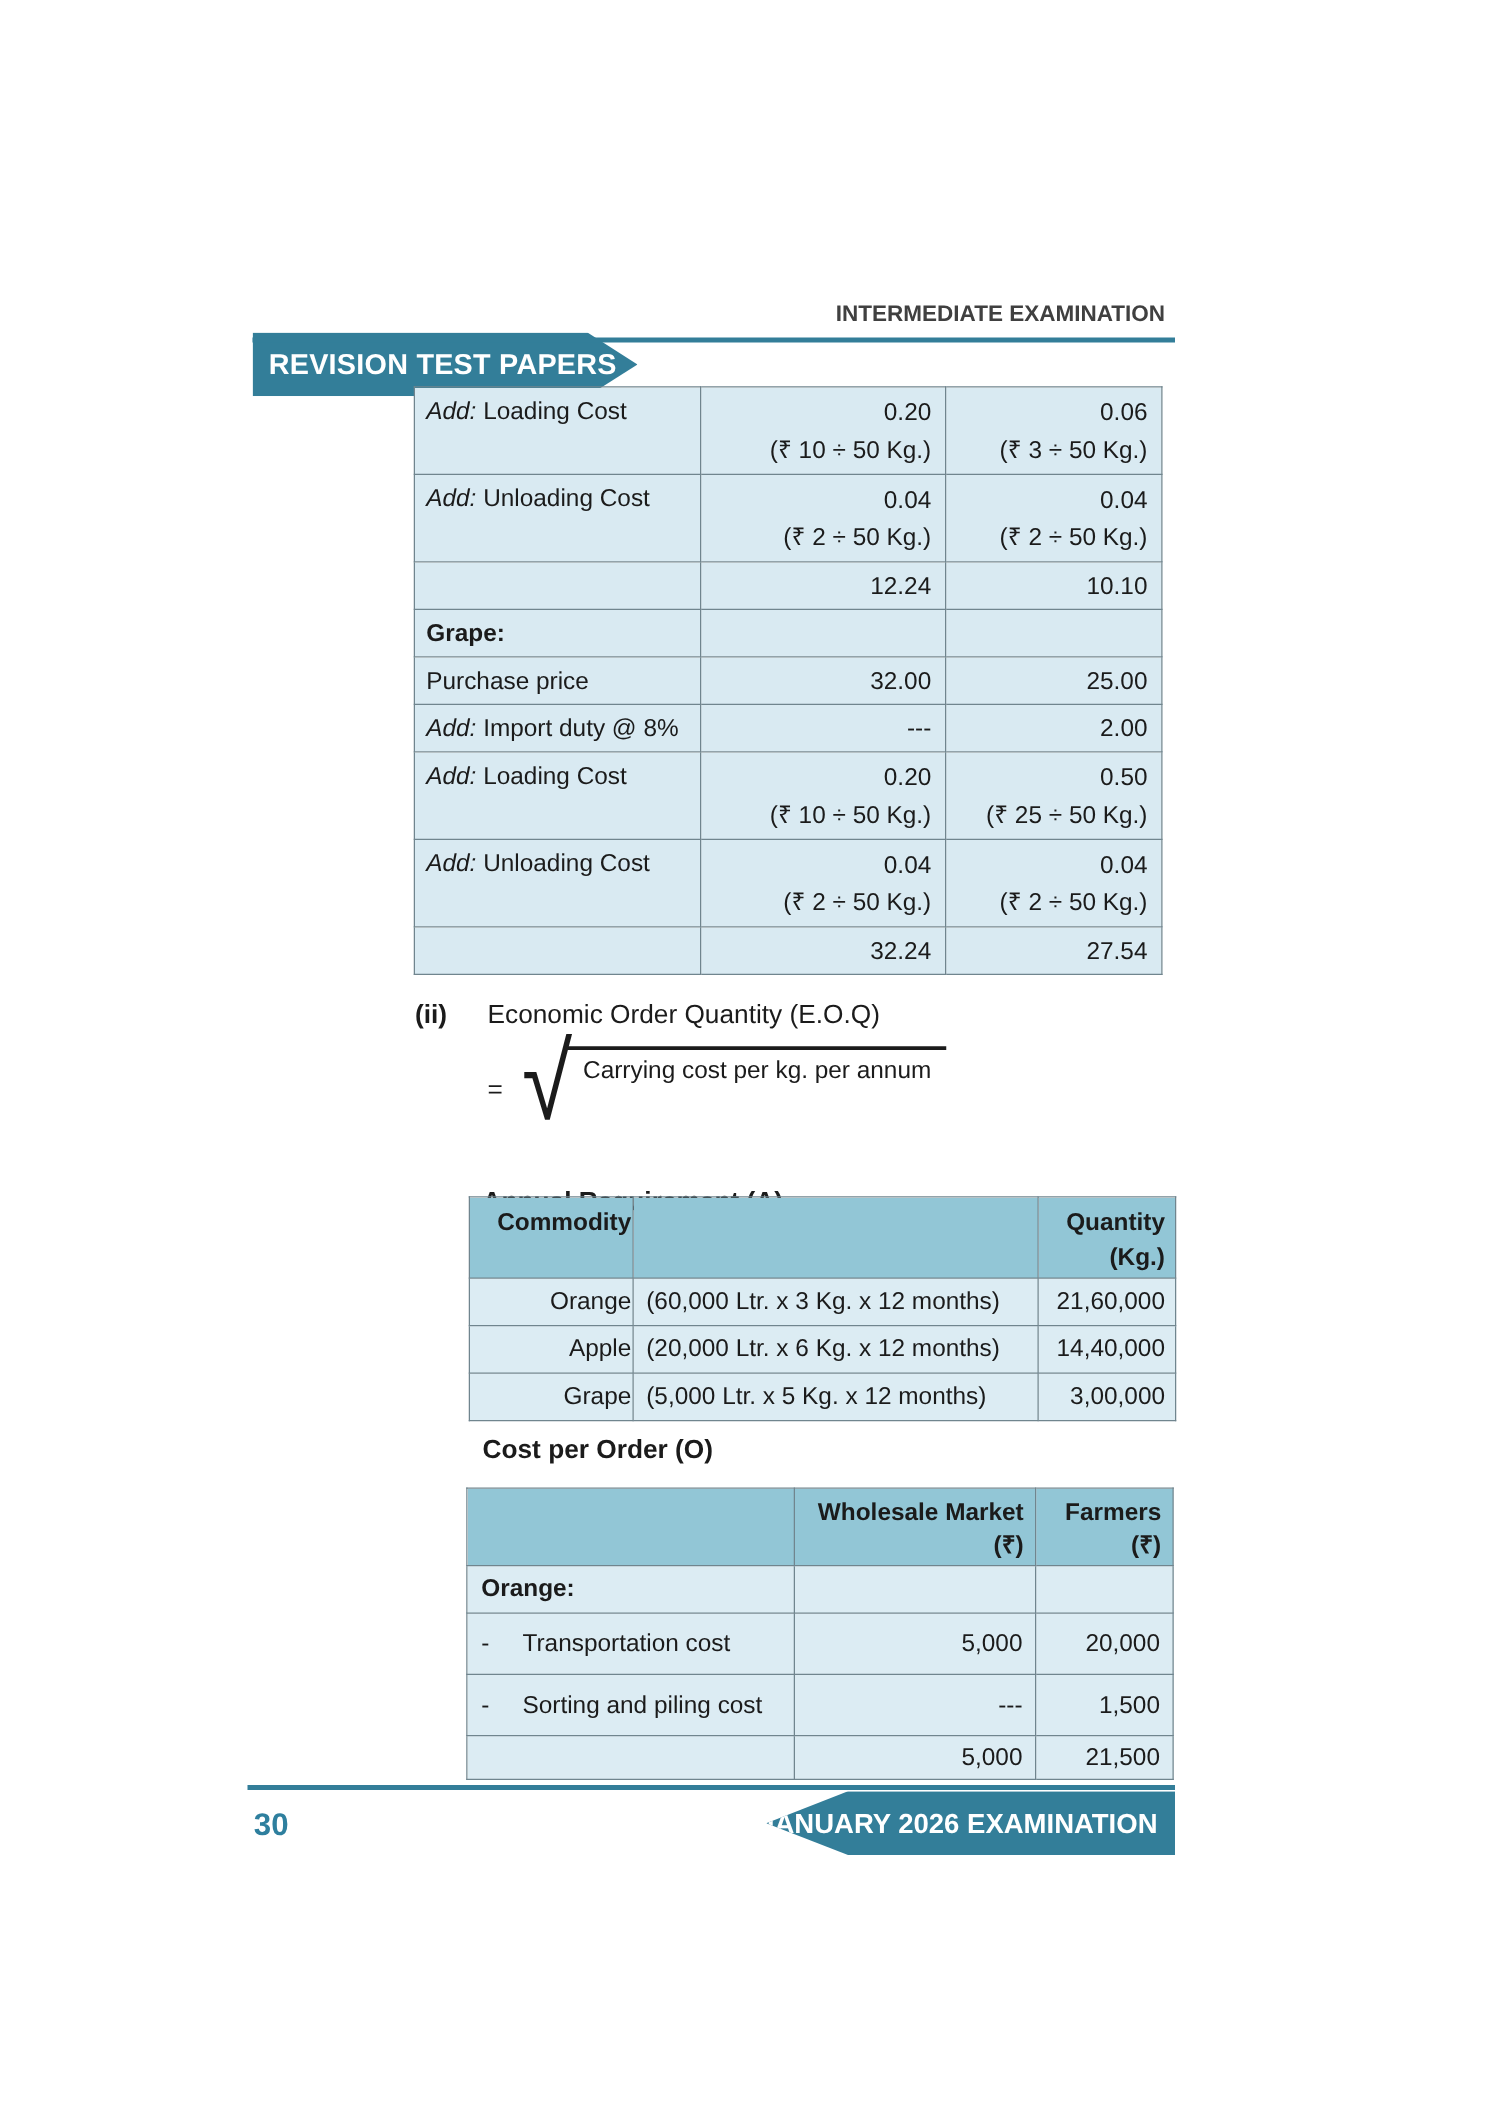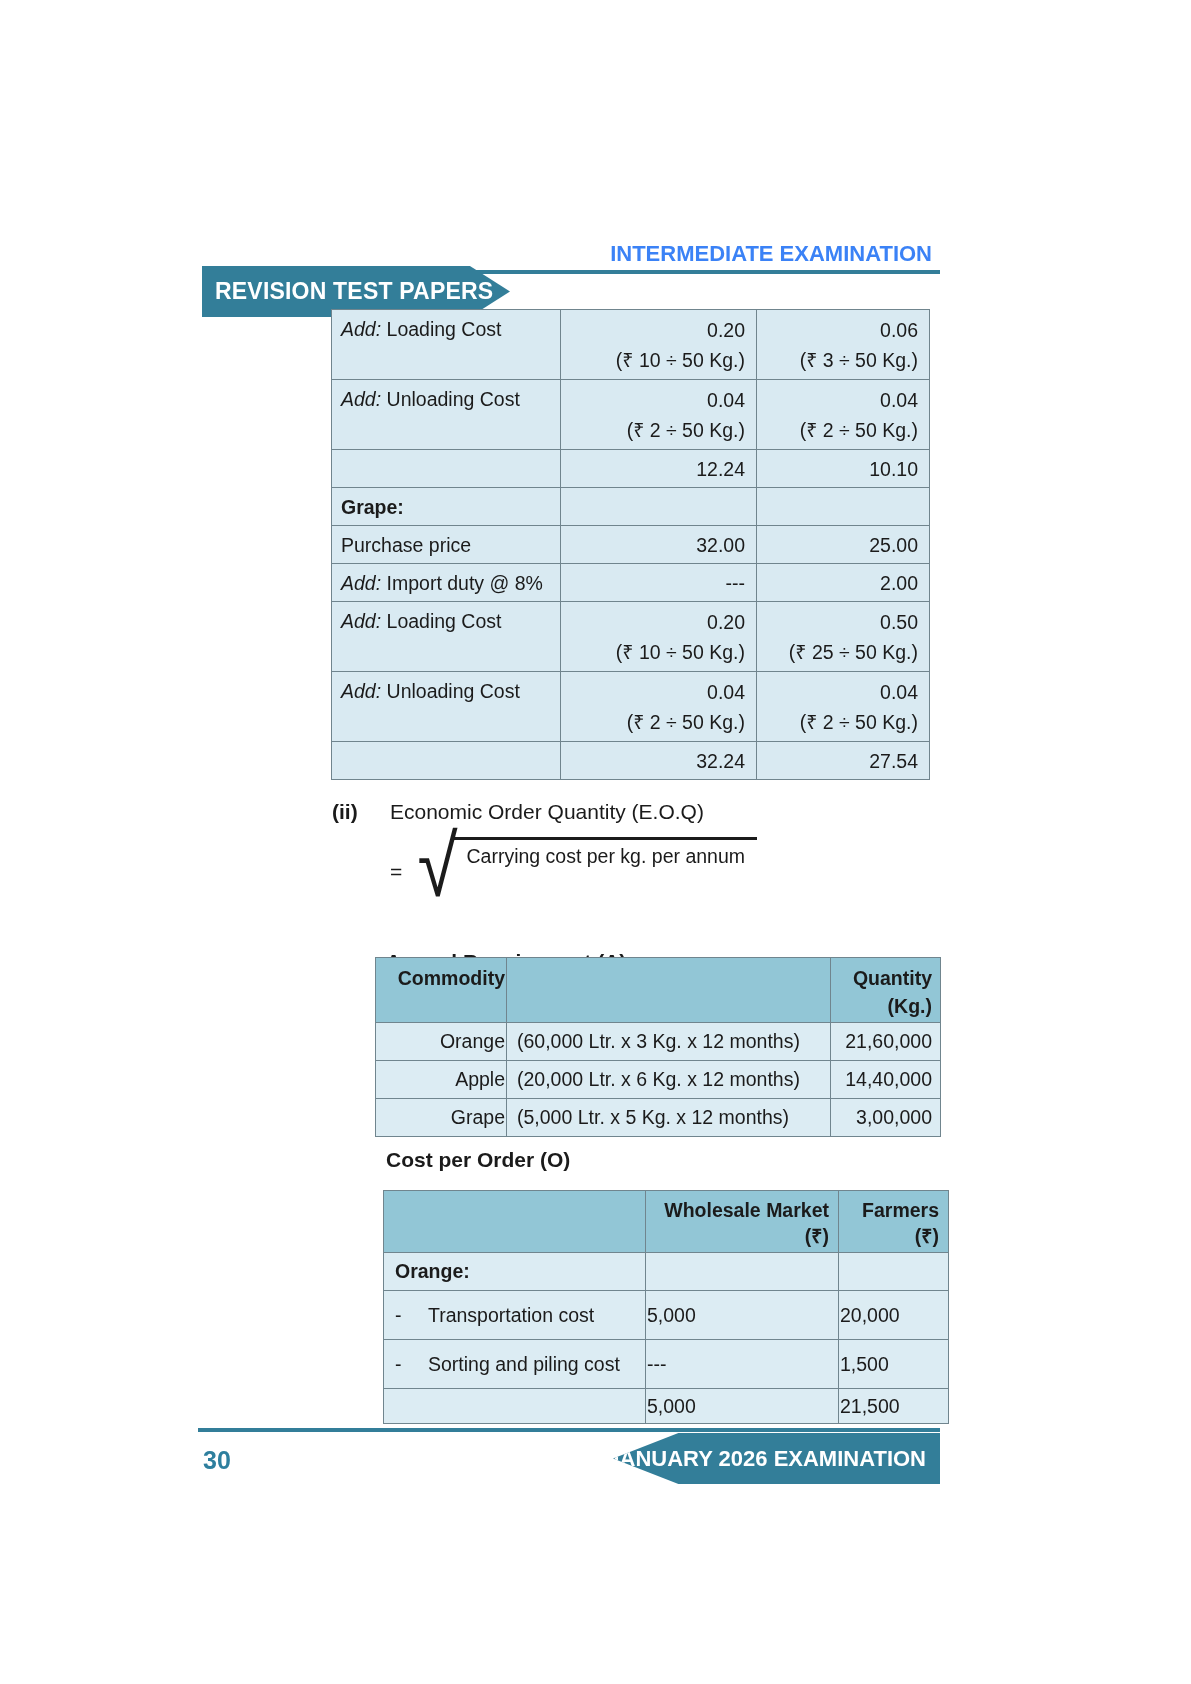--- a/index.html
+++ b/index.html
@@ -5,21 +5,21 @@
   html,body{margin:0;padding:0;background:#ffffff;}
   .page{position:relative;width:1191px;height:1684px;background:#ffffff;color:#1b1b1b;
         font-family:"Liberation Sans",sans-serif;overflow:hidden;}
 
   
   .hdr-banner{position:absolute;left:202px;top:218px;width:308px;height:51px;background:#337e99;
       clip-path:polygon(0 0,87% 0,100% 50%,87% 100%,0 100%);
       display:flex;align-items:center;padding-left:13px;box-sizing:border-box;margin-top:48px;}
   .hdr-banner .txt{color:#ffffff;font-weight:bold;font-size:23px;letter-spacing:.2px;white-space:nowrap;}
   .hdr-title{position:absolute;top:241px;left:500px;width:432px;text-align:right;
-      color:#3b82f6;font-weight:bold;font-size:22px;white-space:nowrap;}
+      color:#404040;font-weight:bold;font-size:18px;white-space:nowrap;}
   .hdr-line{position:absolute;left:202px;top:270px;width:738px;height:4px;background:#337e99;}
 
   
   table.tbl{border-collapse:collapse;table-layout:fixed;}
   table.tbl td,table.tbl th{border:1.5px solid #70858e;box-sizing:border-box;overflow:hidden;}
 
   
   .t1{position:absolute;left:331px;top:309px;width:598px;font-size:19.5px;}
   .t1 td{background:#d9eaf2;vertical-align:middle;line-height:30px;padding-top:2px;padding-bottom:2px;}
   .t1 tr.two{height:70px;}
@@ -48,30 +48,30 @@
 
   
   .t2{position:absolute;left:375px;top:957px;width:565px;font-size:19.5px;}
   .t2 th{background:#92c6d6;font-weight:bold;height:65px;vertical-align:top;padding-top:6px;line-height:28px;}
   .t2 td{background:#dcecf3;height:38px;vertical-align:middle;}
   .t2 .c1{padding-left:10px;text-align:right;}
   .t2 .c2{padding-left:10px;text-align:left;}
   .t2 .c3{padding-right:8px;text-align:right;}
 
   
-  .t3{position:absolute;left:383px;top:1190px;width:565px;font-size:19.5px;}
+  .t3{position:absolute;left:373px;top:1190px;width:565px;font-size:19.5px;}
   .t3 th{background:#92c6d6;font-weight:bold;height:62px;vertical-align:top;padding-top:6px;line-height:26px;
          text-align:right;padding-right:9px;}
   .t3 td{background:#dcecf3;vertical-align:middle;}
   .t3 tr.sect td{height:38px;font-weight:bold;}
   .t3 tr.item td{height:49px;}
   .t3 tr.tot td{height:35px;}
   .t3 .lbl{padding-left:11px;text-align:left;}
   .t3 .bullet{display:inline-block;width:33px;}
-  .t3 .num{padding-right:10px;text-align:left;}
+  .t3 .num{padding-right:10px;text-align:right;}
 
   
   .ft-line{position:absolute;left:198px;top:1428px;width:742px;height:4px;background:#337e99;}
   .ft-banner{position:absolute;left:613px;top:1433px;width:327px;height:51px;background:#337e99;
       clip-path:polygon(0 50%,20% 0,100% 0,100% 100%,20% 100%);
       display:flex;align-items:center;justify-content:flex-end;padding-right:14px;box-sizing:border-box;}
   .ft-banner .txt{color:#ffffff;font-weight:bold;font-size:22px;white-space:nowrap;}
   .ft-page{position:absolute;left:203px;top:1446px;color:#2e7f9e;font-weight:bold;font-size:25px;}
 </style>
 </head>

